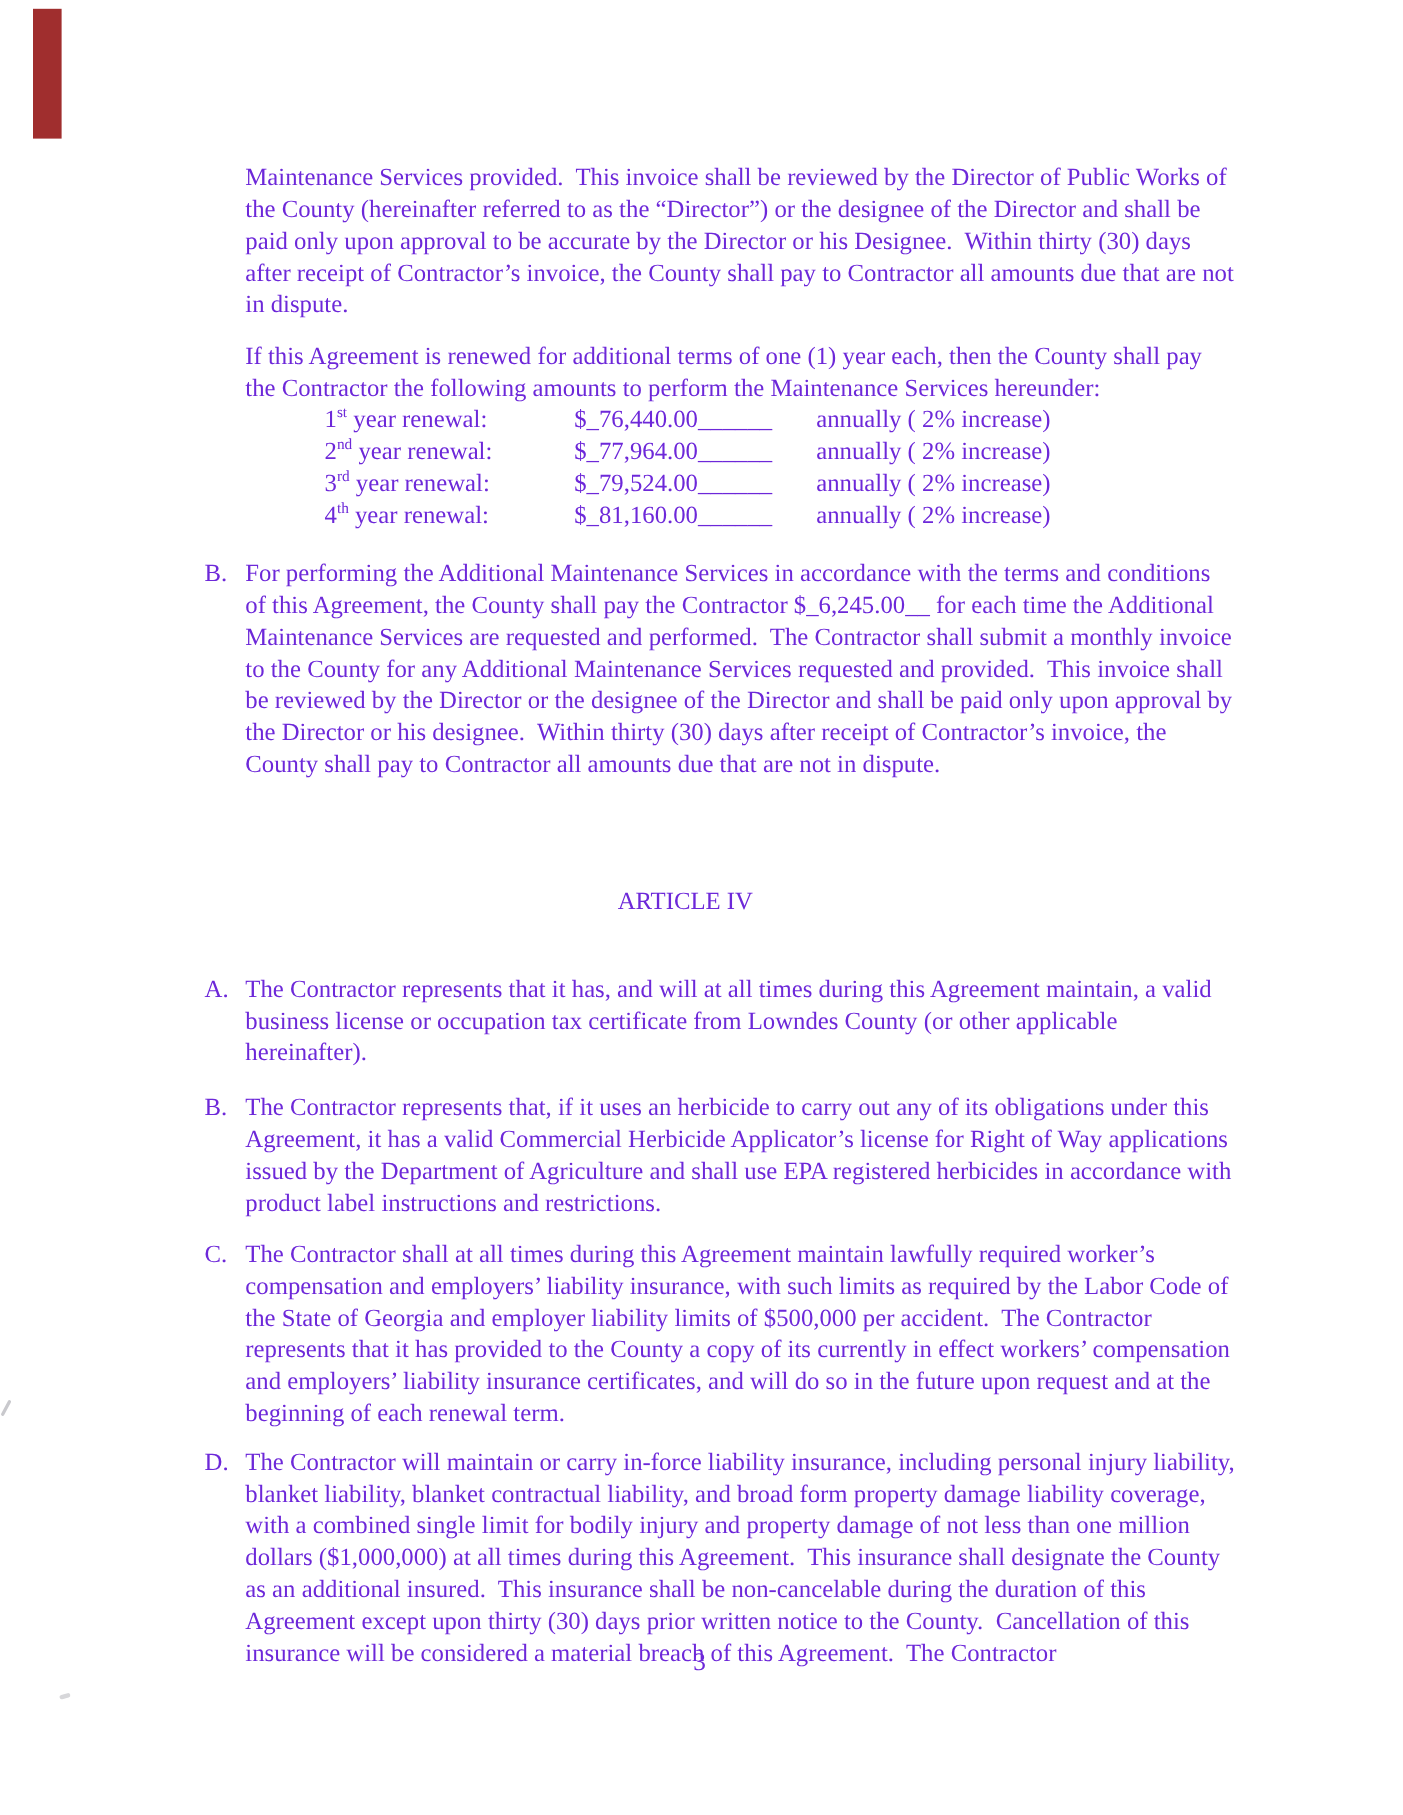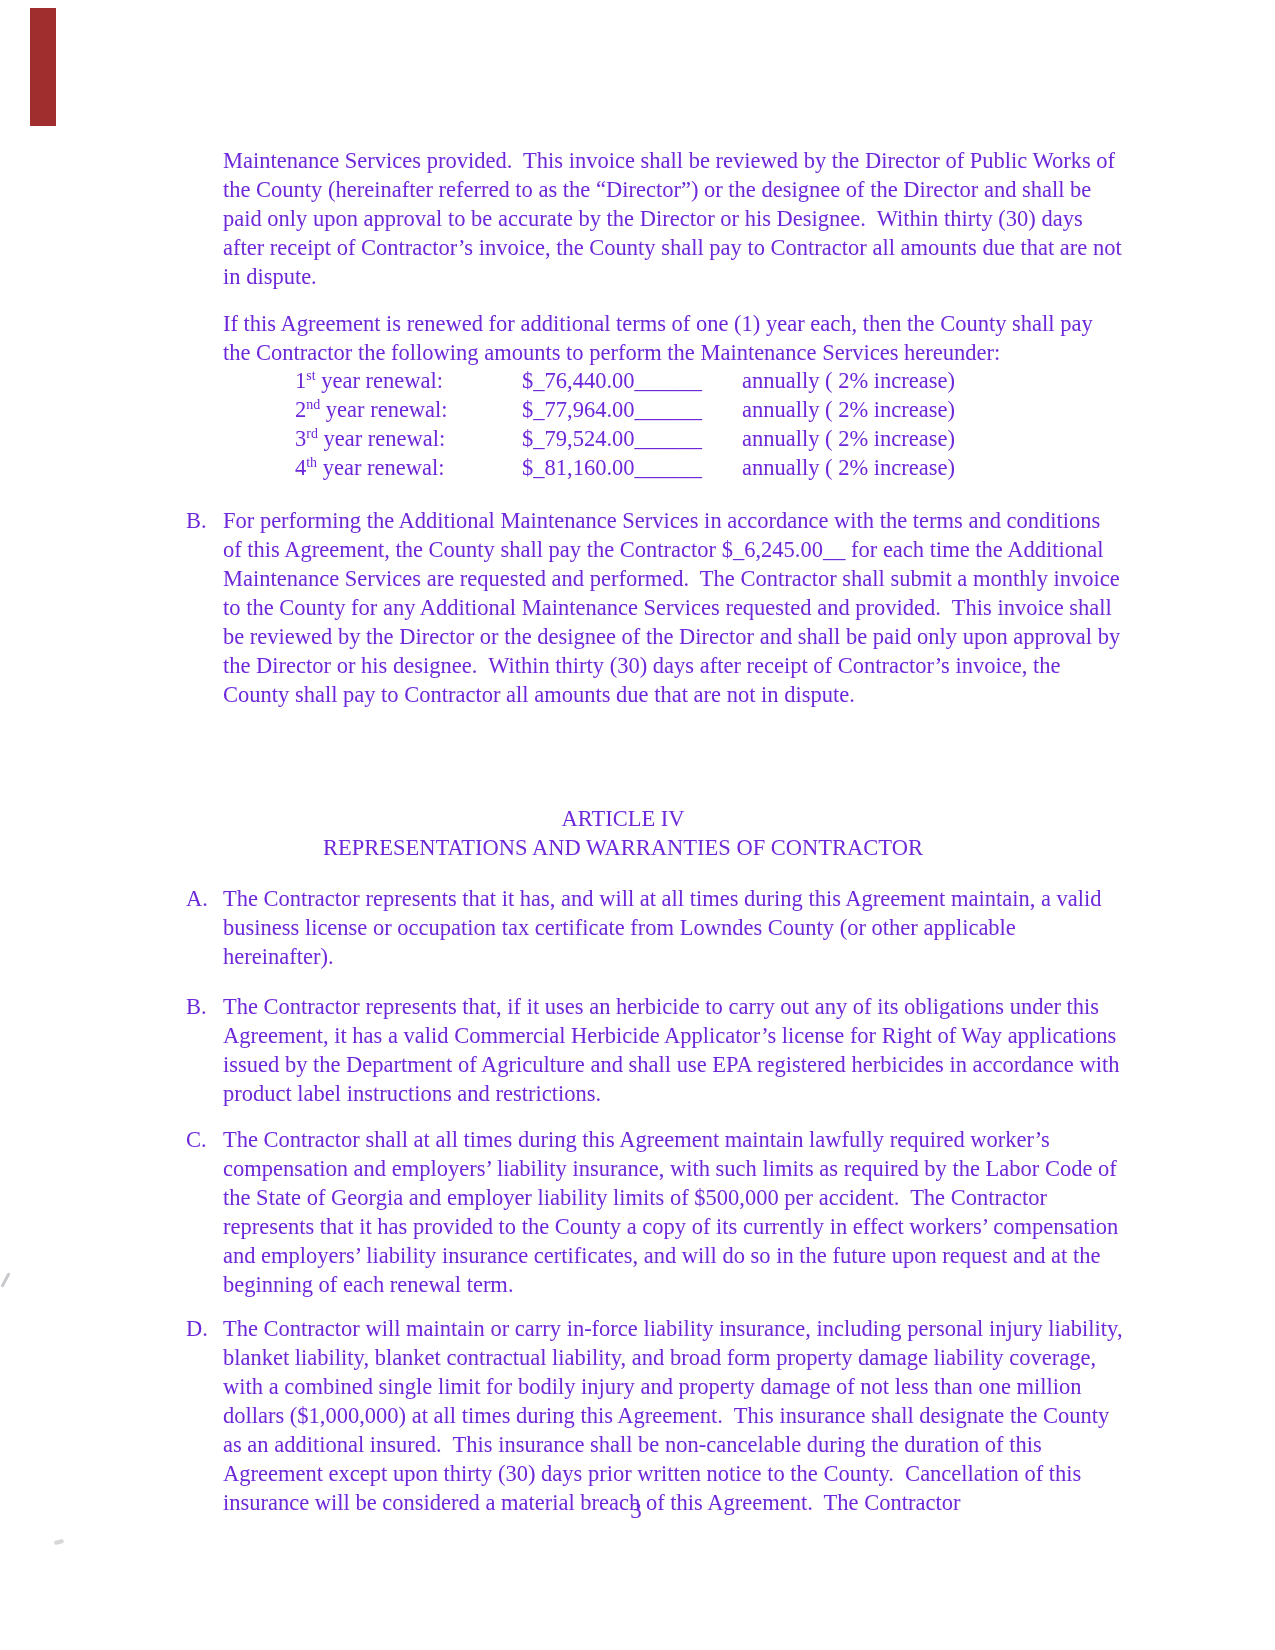--- a/index.html
+++ b/index.html
@@ -111,21 +111,20 @@
     </div>
   </div>
 
   <div class="section" style="top:506px;">
     <span class="sec-label">B.</span>
     <span class="sec-text">For performing the Additional Maintenance Services in accordance with the terms and conditions of this Agreement, the County shall pay the Contractor $_6,245.00__ for each time the Additional Maintenance Services are requested and performed.  The Contractor shall submit a monthly invoice to the County for any Additional Maintenance Services requested and provided.  This invoice shall be reviewed by the Director or the designee of the Director and shall be paid only upon approval by the Director or his designee.  Within thirty (30) days after receipt of Contractor’s invoice, the County shall pay to Contractor all amounts due that are not in dispute.</span>
   </div>
 
   <div class="heading" style="top:804px;">
     <div>ARTICLE IV</div>
-    <div>REPRESENTATIONS AND WARRANTIES OF CONTRACTOR</div>
   </div>
 
   <div class="section" style="top:884px;">
     <span class="sec-label">A.</span>
     <span class="sec-text">The Contractor represents that it has, and will at all times during this Agreement maintain, a valid business license or occupation tax certificate from Lowndes County (or other applicable hereinafter).</span>
   </div>
 
   <div class="section" style="top:992px;">
     <span class="sec-label">B.</span>
     <span class="sec-text">The Contractor represents that, if it uses an herbicide to carry out any of its obligations under this Agreement, it has a valid Commercial Herbicide Applicator’s license for Right of Way applications issued by the Department of Agriculture and shall use EPA registered herbicides in accordance with product label instructions and restrictions.</span>

